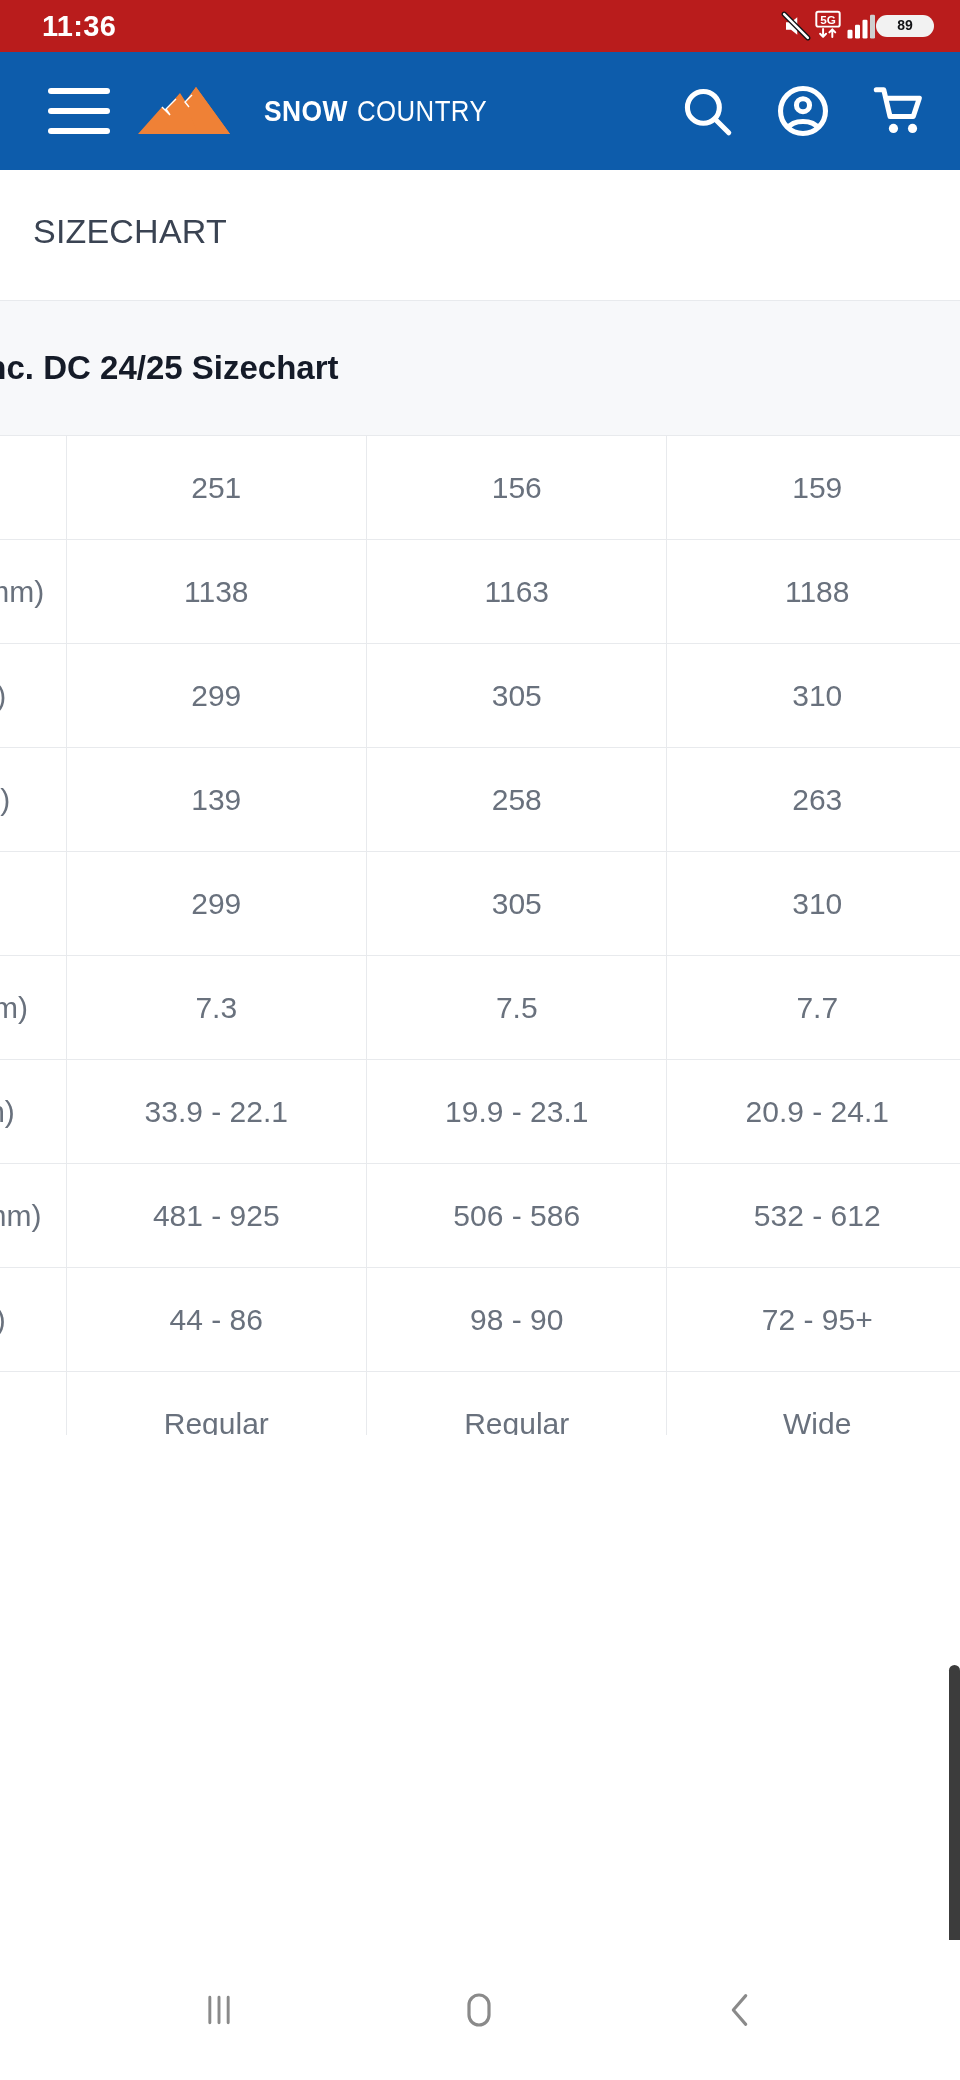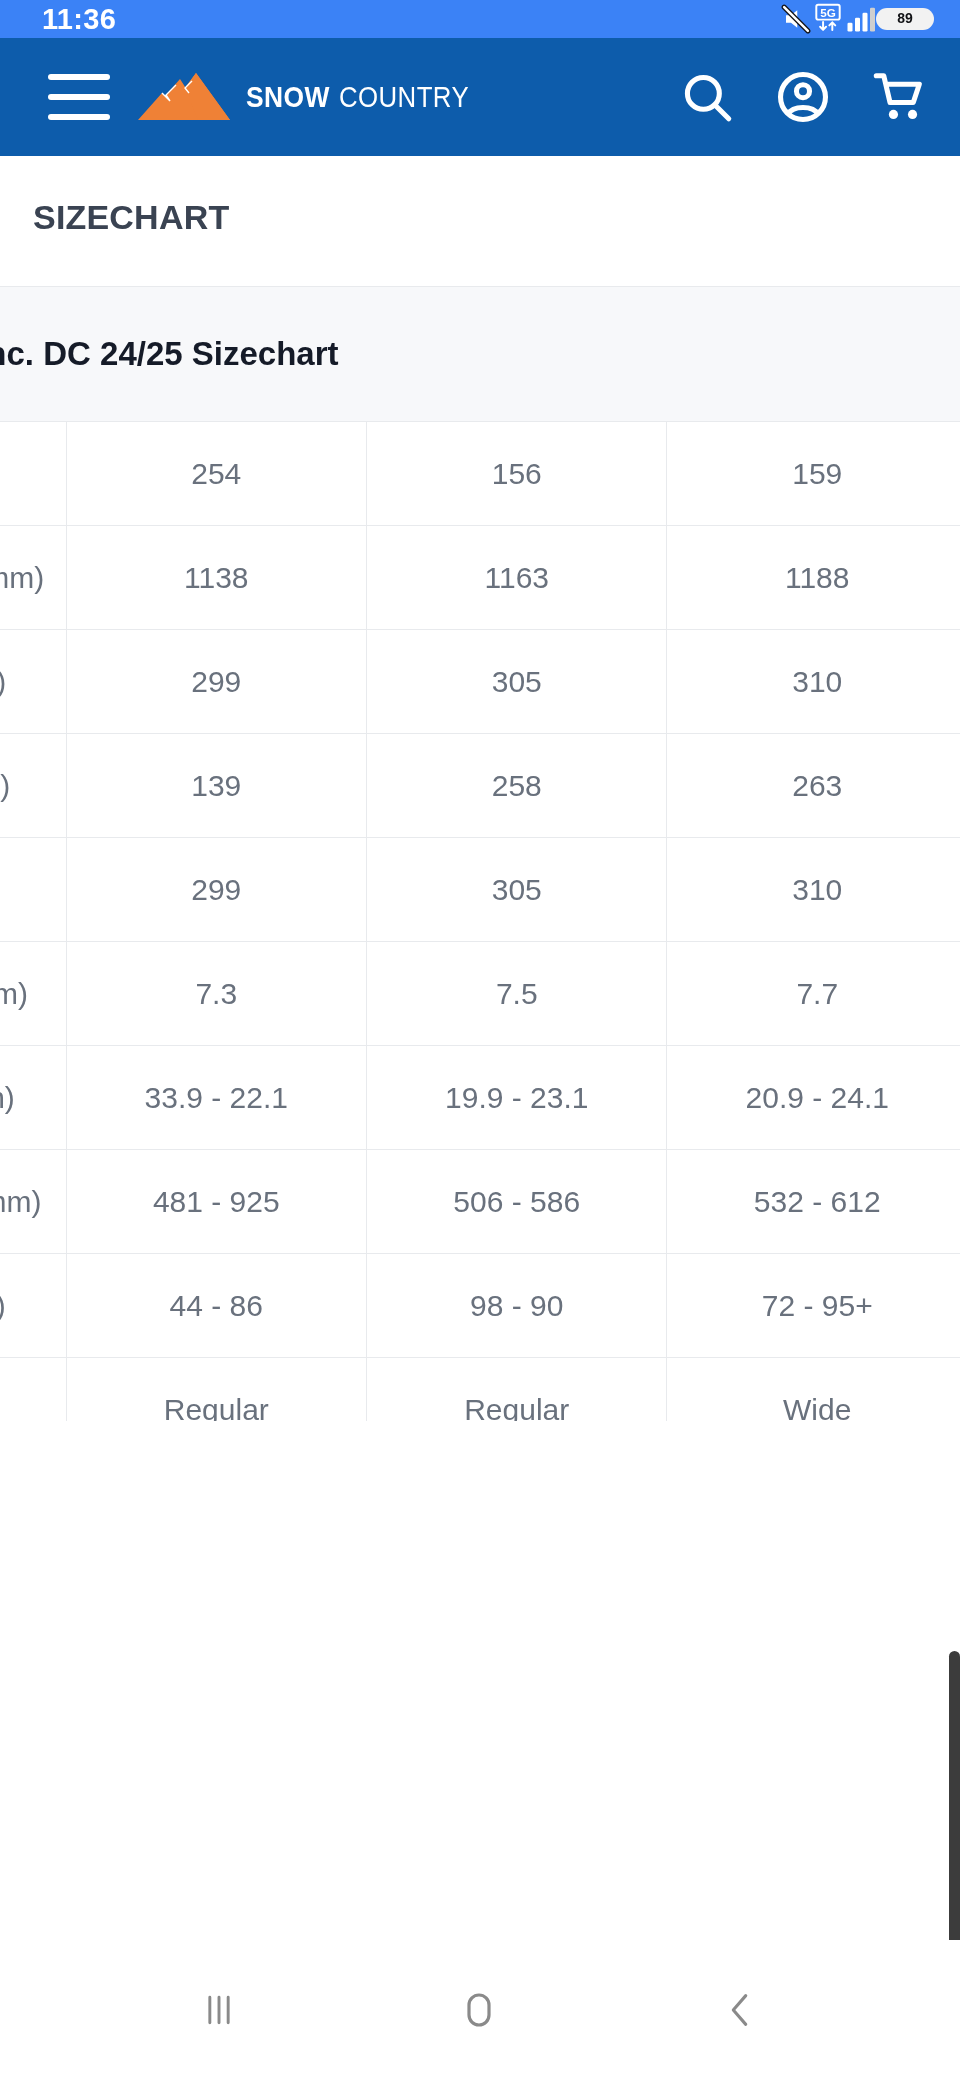--- a/index.html
+++ b/index.html
@@ -10,22 +10,22 @@
   body {
     width: 960px;
     height: 2080px;
     font-family: "Liberation Sans", sans-serif;
     overflow: hidden;
     position: relative;
   }
 
   
   .status-bar {
-    height: 38px;
-    background: #3b82f6;
+    height: 52px;
+    background: #b91c1c;
     display: flex;
     align-items: center;
     justify-content: space-between;
     padding: 0 26px 0 42px;
     box-sizing: border-box;
   }
   .status-time {
     color: #ffffff;
     font-size: 29px;
     font-weight: 600;
@@ -69,21 +69,21 @@
   }
   .hamburger span {
     display: block;
     height: 6px;
     border-radius: 3px;
     background: #ffffff;
   }
   .brand {
     display: flex;
     align-items: center;
-    gap: 14px;
+    gap: 32px;
     flex: none;
   }
   .brand-mark { flex: none; display: block; }
   .brand-text {
     font-size: 30px;
     letter-spacing: 0.5px;
     white-space: nowrap;
     color: #ffffff;
     display: flex;
     align-items: baseline;
@@ -111,21 +111,21 @@
   }
   .header-actions .hicon { display: block; }
 
   
   .page {
     background: #ffffff;
     position: relative;
   }
   .page-title {
     font-size: 34px;
-    font-weight: 700;
+    font-weight: 400;
     color: #3a4352;
     letter-spacing: 0.2px;
     padding: 42px 0 0 0;
     margin-left: 33px;
     height: 54px;
     box-sizing: border-box;
   }
 
   
   .table-scroll {
@@ -273,21 +273,21 @@
         <col class="c-data">
         <col class="c-data">
       </colgroup>
       <tbody>
         <tr>
           <td class="title-cell" colspan="4">Standard UnInc. DC 24/25 Sizechart</td>
         </tr>
 
         <tr>
           <td class="row-label">Size</td>
-          <td>254</td>
+          <td>251</td>
           <td>156</td>
           <td>159</td>
         </tr>
         <tr>
           <td class="row-label">Effective Edge (mm)</td>
           <td>1138</td>
           <td>1163</td>
           <td>1188</td>
         </tr>
         <tr>

